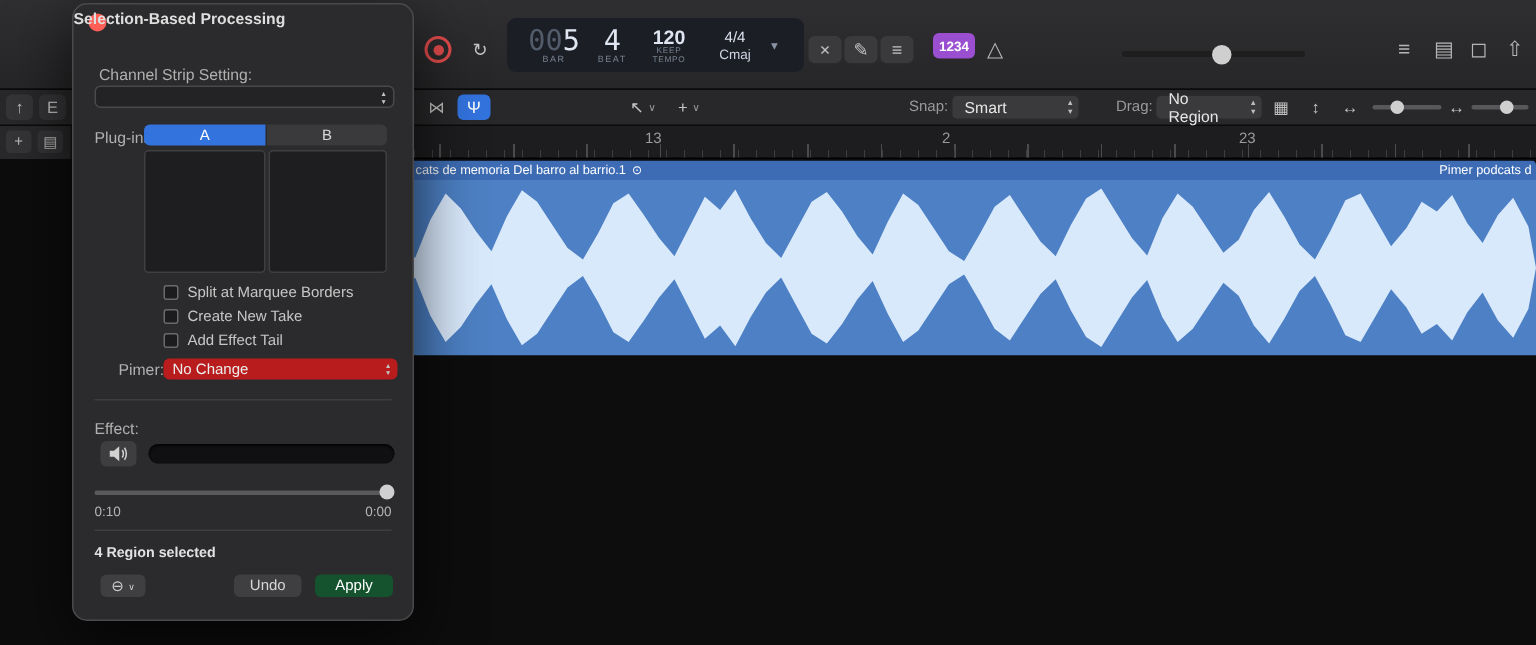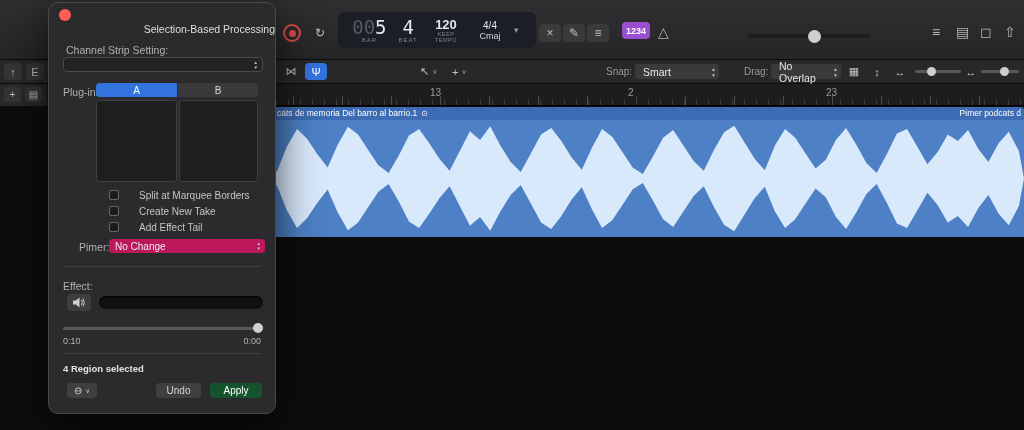--- a/index.html
+++ b/index.html
@@ -88,38 +88,38 @@
   .region-body { position:absolute; left:0; right:0; top:13px; bottom:0;
                  background:var(--region-bg,#4d80c4); }
   .region-body svg { display:block; width:100%; height:100%; }
 
   
   .dlg { position:absolute; left:48px; top:2px; width:228px; height:412px;
          background:#2b2b2d; border:1px solid #4a4a4c; border-radius:10px;
          box-shadow:0 14px 44px rgba(0,0,0,.7); z-index:30; color:#c9c9c9; }
   .dlg-close { position:absolute; left:10px; top:6px; width:12px; height:12px;
                border-radius:50%; background:#ff5f57; }
-  .dlg-title { position:absolute; left:0; right:0; top:20px; text-align:right;
-               font-size:10.5px; font-weight:normal; color:#dedede; }
+  .dlg-title { position:absolute; left:0; right:0; top:4px; text-align:left;
+               font-size:10.5px; font-weight:bold; color:#dedede; }
   .dlg-label { position:absolute; font-size:10.5px; color:#b0b0b0; }
   .dlg-field { position:absolute; left:14px; top:54px; width:200px; height:15px;
                background:#232325; border:1px solid #49494b; border-radius:4px; }
   .steppers { position:absolute; right:4px; top:2px; display:flex; flex-direction:column;
               line-height:5px; font-size:4.5px; color:#c5c5c5; }
   .seg { position:absolute; top:80px; height:14px; font-size:10px; display:flex;
          align-items:center; justify-content:center; }
   .seg-a { left:47px; width:81px; background:var(--accent,#3273de); color:#fff; border-radius:4px 0 0 4px; }
   .seg-b { left:129px; width:80px; background:#3a3a3c; color:#d8d8d8; border-radius:0 4px 4px 0; }
   .plist { position:absolute; top:97px; height:82px; background:#1e1e20;
            border:1px solid #3f3f41; border-radius:3px; }
-  .cbrow { position:absolute; left:60px; display:flex; align-items:center; gap:20px; height:12px; }
+  .cbrow { position:absolute; left:60px; display:flex; align-items:center; gap:6px; height:12px; }
   .cbbox { width:10px; height:10px; background:#1c1c1e; border:1px solid #6a6a6c; border-radius:2px; }
   .cbrow span { font-size:10px; color:#c6c6c6; }
   .gain-select { position:absolute; left:60px; top:236px; width:156px; height:14px;
-                 background:#be185d; border-radius:4px; font-size:10px; color:#ececec;
+                 background:#b91c1c; border-radius:4px; font-size:10px; color:#ececec;
                  display:flex; align-items:center; padding-left:6px; }
   .dlg-div { position:absolute; left:14px; right:14px; height:1px; background:#3e3e40; }
   .spk-btn { position:absolute; left:18px; top:291px; width:24px; height:17px;
              background:#3e3e40; border-radius:4px; display:flex; align-items:center; justify-content:center; }
   .meter { position:absolute; left:50px; top:293px; width:164px; height:13px;
            background:#101012; border-radius:7px; box-shadow:inset 0 1px 2px #000; }
   .dlg-slider { position:absolute; left:14px; right:14px; top:324px; height:3px;
                 background:#59595b; border-radius:2px; }
   .dlg-knob { position:absolute; right:12px; top:320px; width:10px; height:10px;
               border-radius:50%; background:#cfcfd1; }
@@ -229,21 +229,21 @@
     <div class="cb-label" style="left:606px;">Snap:</div>
     <div class="cb-select" style="left:634px; width:86px;">
       <span>Smart</span>
       <span class="steppers">
           <span>▲</span>
           <span>▼</span>
         </span>
     </div>
     <div class="cb-label" style="left:744px;">Drag:</div>
     <div class="cb-select" style="left:770px; width:72px; padding-right:14px;">
-      <span>No Overlap</span>
+      <span>No Region</span>
       <span class="steppers">
           <span>▲</span>
           <span>▼</span>
         </span>
     </div>
 
     <div class="cb-btn" style="left:845px; width:18px;">
       <span>▦</span>
     </div>
     <div class="cb-btn" style="left:868px; width:18px;">

